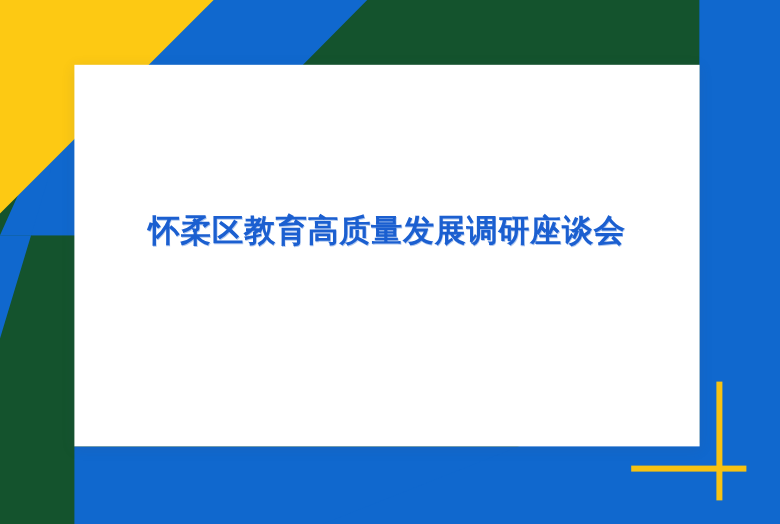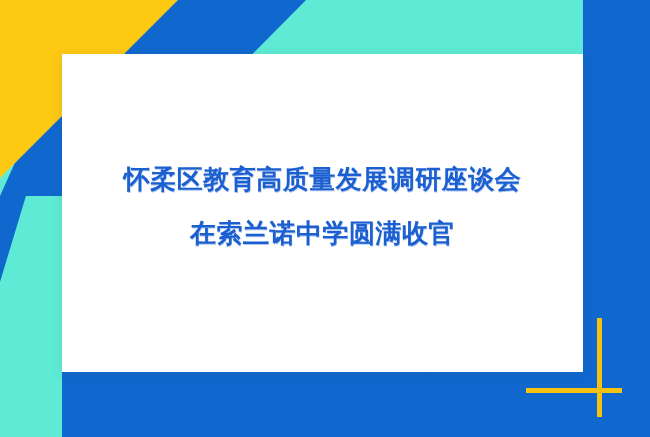--- a/index.html
+++ b/index.html
@@ -11,21 +11,21 @@
     height: 437px;
     overflow: hidden;
     font-family: "Liberation Sans", "DejaVu Sans", sans-serif;
   }
 
   #poster {
     position: relative;
     width: 650px;
     height: 437px;
     overflow: hidden;
-    background: #5eead4;
+    background: #14532d;
   }
 
   
   .deco-layer {
     position: absolute;
     inset: 0;
     width: 650px;
     height: 437px;
     pointer-events: none;
   }
@@ -112,17 +112,16 @@
   </svg>
 
   <div id="cross-mark">
     <div class="bar-h"></div>
     <div class="bar-v"></div>
   </div>
 
   <div id="card">
     <div id="title-block">
       <span class="title-line first">怀柔区教育高质量发展调研座谈会</span>
-      <span class="title-line second">在索兰诺中学圆满收官</span>
     </div>
   </div>
 
 </div>
 
 </body></html>

